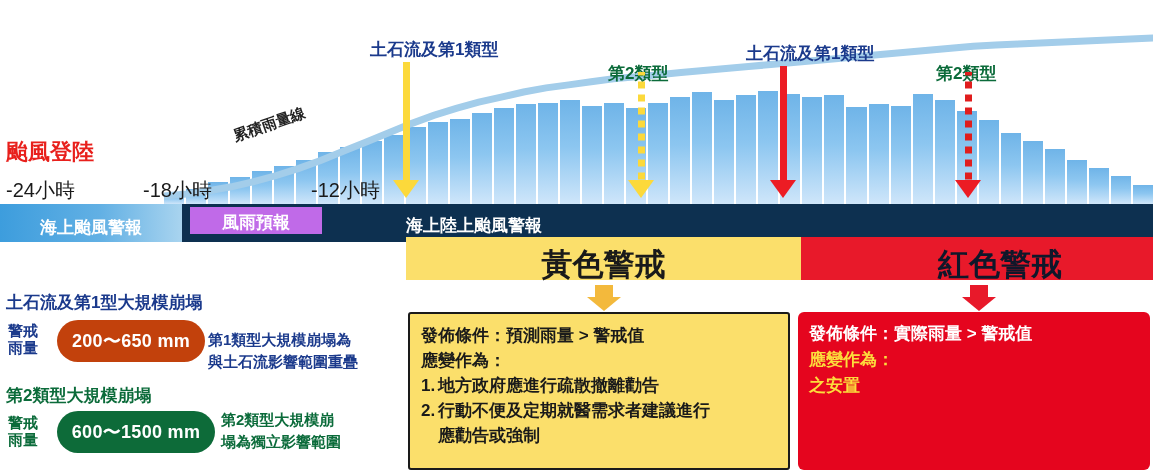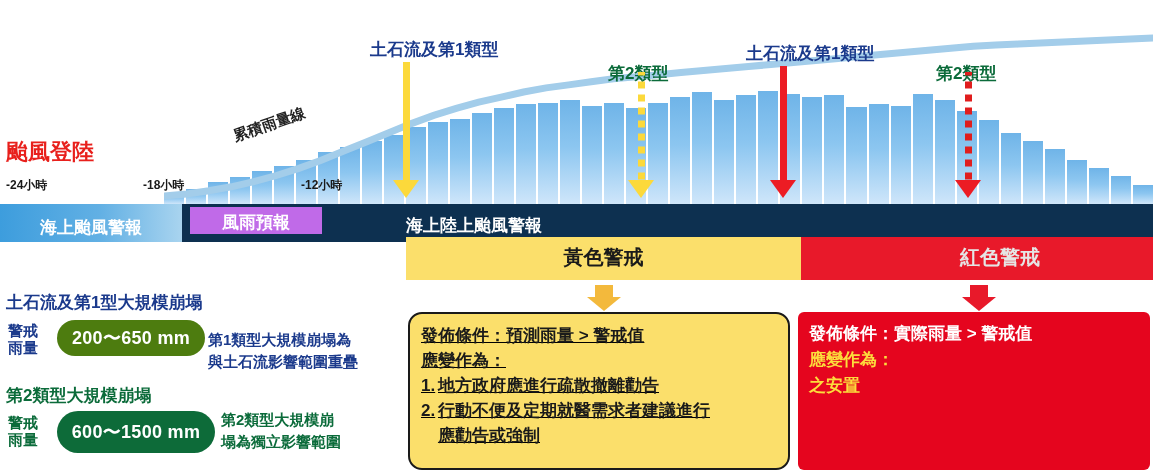--- a/index.html
+++ b/index.html
@@ -50,21 +50,21 @@
 
   
   #landfall {
     position: absolute; left: 6px; top: 137px;
     color: #e8201c; font-size: 22px; font-weight: bold;
   }
 
   
   .hour {
     position: absolute; top: 177px;
-    font-size: 12px; font-weight: bold; color: #1a1a1a;
+    font-size: 20px; font-weight: normal; color: #1a1a1a;
   }
 
   
   #chart {
     position: absolute; left: 164px; top: 20px;
     width: 989px; height: 184px;
   }
   #bars { position: absolute; left: 0; bottom: 0; width: 100%; height: 184px; display: flex; align-items: flex-end; gap: 2px; }
   .bar {
     flex: 1 1 0;
@@ -110,54 +110,54 @@
   #yellowAlert {
     position: absolute; left: 406px; top: 0; width: 395px; height: 43px;
     background: #fbdf6b;
   }
   #redAlert {
     position: absolute; left: 801px; top: 0; width: 352px; height: 43px;
     background: #e8192a;
   }
   .alert-text {
     position: absolute; left: 0; right: 0; top: 7px;
-    text-align: center; font-size: 20px; font-weight: bold;
+    text-align: center; font-size: 31px; font-weight: bold;
   }
   #yellowAlertLabel { color: #1a1a1a; }
-  #redAlertLabel { color: #e5e5e5; padding-left: 46px; }
+  #redAlertLabel { color: #0f172a; padding-left: 46px; }
 
   
   .legend-title { position: absolute; font-size: 17px; font-weight: bold; white-space: nowrap; }
   #t1Title { left: 6px; top: 291px; color: #1b3a8c; }
   #t2Title { left: 6px; top: 384px; color: #0b6b3a; }
 
   .legend-rain-label {
     position: absolute; font-size: 15px; font-weight: bold; line-height: 17px; white-space: nowrap;
   }
   #t1RainLabel { left: 8px; top: 322px; color: #1b3a8c; }
   #t2RainLabel { left: 8px; top: 414px; color: #0b6b3a; }
 
   .pill {
     position: absolute; display: flex; align-items: center; justify-content: center;
     border-radius: 22px; color: #ffffff; font-size: 18px; font-weight: bold;
     letter-spacing: 0.3px;
   }
-  #t1Pill { left: 57px; top: 320px; width: 148px; height: 36px; background: #4d7c0f; }
+  #t1Pill { left: 57px; top: 320px; width: 148px; height: 42px; background: #c2410c; }
   #t2Pill { left: 57px; top: 411px; width: 158px; height: 42px; background: #0d6b39; }
 
   .legend-note {
     position: absolute; font-size: 15px; font-weight: bold; line-height: 22px; white-space: nowrap;
   }
   #t1Note { left: 208px; top: 318px; color: #1b3a8c; margin-top: 11px; }
   #t2Note { left: 221px; top: 409px; color: #0b6b3a; }
 
   
   #yellowBox {
     position: absolute; left: 408px; top: 312px; width: 382px; height: 158px;
-    background: #fbdf6b; border: 2px solid #1a1a1a; border-radius: 14px; text-decoration: underline;
+    background: #fbdf6b; border: 2px solid #1a1a1a; border-radius: 3px;
   }
   #redBox {
     position: absolute; left: 798px; top: 312px; width: 352px; height: 158px;
     background: #e5051e; border-radius: 6px;
   }
   .box-body { padding: 9px 11px 0 11px; }
   .y-line { color: #1a1a1a; font-size: 17px; font-weight: bold; line-height: 25px; white-space: nowrap; }
   .y-num { display: flex; }
   .y-num .marker { width: 17px; flex: none; }
   .y-num .txt { white-space: nowrap; }
@@ -237,21 +237,21 @@
       <svg width="989" height="184" viewBox="0 0 989 184" preserveAspectRatio="none">
         <path id="curvePath" fill="none" stroke="#a3cdea" stroke-width="7" stroke-linecap="round" d="M0.0 175.9 L22.5 173.9 L45.0 170.8 L67.4 166.8 L89.9 161.7 L112.4 155.5 L134.9 148.4 L157.3 140.3 L179.8 131.1 L202.3 121.9 L224.8 112.8 L247.3 103.6 L269.7 95.4 L292.2 88.3 L314.7 82.2 L337.2 77.1 L359.6 72.0 L382.1 67.9 L404.6 64.9 L427.1 61.8 L449.5 58.8 L472.0 56.7 L494.5 54.7 L517.0 52.6 L539.5 50.6 L561.9 48.6 L584.4 46.5 L606.9 44.5 L629.4 42.5 L651.8 40.4 L674.3 38.4 L696.8 36.3 L719.3 34.3 L741.8 32.3 L764.2 30.2 L786.7 28.2 L809.2 26.2 L831.7 25.1 L854.1 24.1 L876.6 23.1 L899.1 22.1 L921.6 21.1 L944.0 20.0 L966.5 19.0 L989.0 18.0"></path>
       </svg>
     </div>
   </div>
   <div id="rainLineLabel">累積雨量線</div>
 
   <div id="landfall">颱風登陸</div>
   <div class="hour" style="left:6px">-24小時</div>
   <div class="hour" style="left:143px">-18小時</div>
-  <div class="hour" style="left:301px">-12小時</div>
+  <div class="hour" style="left:311px">-12小時</div>
 
   <div class="ann-label ann-navy" style="left:336px; top:38px">土石流及第1類型</div>
   <div class="stem" style="left:399px; top:62px; width:14px; height:138px">
     <div class="shaft shaft-solid-yellow" style="left:4px; width:7px; height:120px"></div>
     <div class="arrow-head head-yellow" style="top:118px"></div>
   </div>
 
   <div class="ann-label ann-green" style="left:608px; top:42px">第2類型</div>
   <div class="stem" style="left:634px; top:72px; width:14px; height:128px">
     <div class="shaft shaft-dot-yellow" style="left:4px; width:7px; height:110px"></div>

